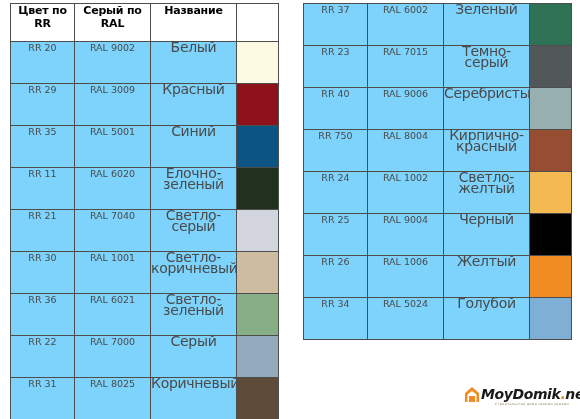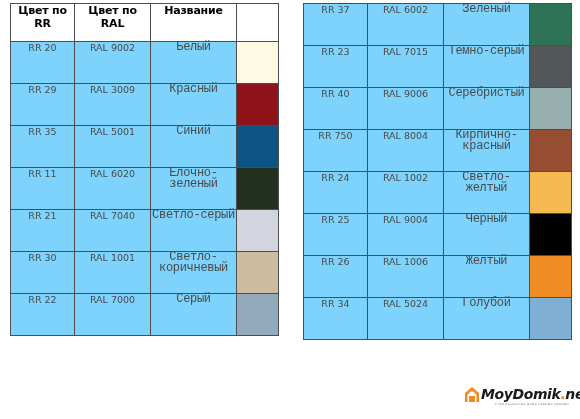--- a/index.html
+++ b/index.html
@@ -69,23 +69,22 @@
     height: 41px;
     text-align: center;
     font-size: 9.5px;
     color: #4a4a4a;
     padding-top: 6px;
     box-sizing: border-box;
     background: #7dd3fc;
     line-height: 11px;
   }
   .data-cell.name {
-    font-size: 12px;
+    font-size: 14px;
     letter-spacing: -0.3px;
-    font-family: Liberation Mono, monospace;
   }
   .swatch-cell {
     height: 41px;
     padding: 0;
     background: #ffffff;
     position: relative;
   }
   .swatch-fill {
     position: absolute;
     left: 0;
@@ -141,21 +140,21 @@
   <table class="table-left">
     <colgroup>
       <col class="col-rr">
         <col class="col-ral">
         <col class="col-name">
         <col class="col-swatch">
     </colgroup>
     <thead>
       <tr>
         <th class="hdr-cell">Цвет по RR</th>
-        <th class="hdr-cell">Цвет по RAL</th>
+        <th class="hdr-cell">Серый по RAL</th>
         <th class="hdr-cell">Название</th>
         <th class="hdr-cell blank"></th>
       </tr>
     </thead>
     <tbody>
         <tr>
           <td class="data-cell">RR 20</td>
           <td class="data-cell">RAL 9002</td>
           <td class="data-cell name">Белый</td>
           <td class="swatch-cell">
@@ -196,25 +195,41 @@
         </tr>
         <tr>
           <td class="data-cell">RR 30</td>
           <td class="data-cell">RAL 1001</td>
           <td class="data-cell name">Светло-коричневый</td>
           <td class="swatch-cell">
             <div class="swatch-fill" style="background: rgb(206, 188, 160);"></div>
           </td>
         </tr>
         <tr>
+          <td class="data-cell">RR 36</td>
+          <td class="data-cell">RAL 6021</td>
+          <td class="data-cell name">Светло-зеленый</td>
+          <td class="swatch-cell">
+            <div class="swatch-fill" style="background: rgb(134, 175, 134);"></div>
+          </td>
+        </tr>
+        <tr>
           <td class="data-cell">RR 22</td>
           <td class="data-cell">RAL 7000</td>
           <td class="data-cell name">Серый</td>
           <td class="swatch-cell">
             <div class="swatch-fill" style="background: rgb(147, 169, 188);"></div>
+          </td>
+        </tr>
+        <tr>
+          <td class="data-cell">RR 31</td>
+          <td class="data-cell">RAL 8025</td>
+          <td class="data-cell name">Коричневый</td>
+          <td class="swatch-cell">
+            <div class="swatch-fill" style="background: rgb(94, 75, 58);"></div>
           </td>
         </tr>
       </tbody>
   </table>
 
   <table class="table-right">
     <colgroup>
       <col class="col-rr">
         <col class="col-ral">
         <col class="col-name">

